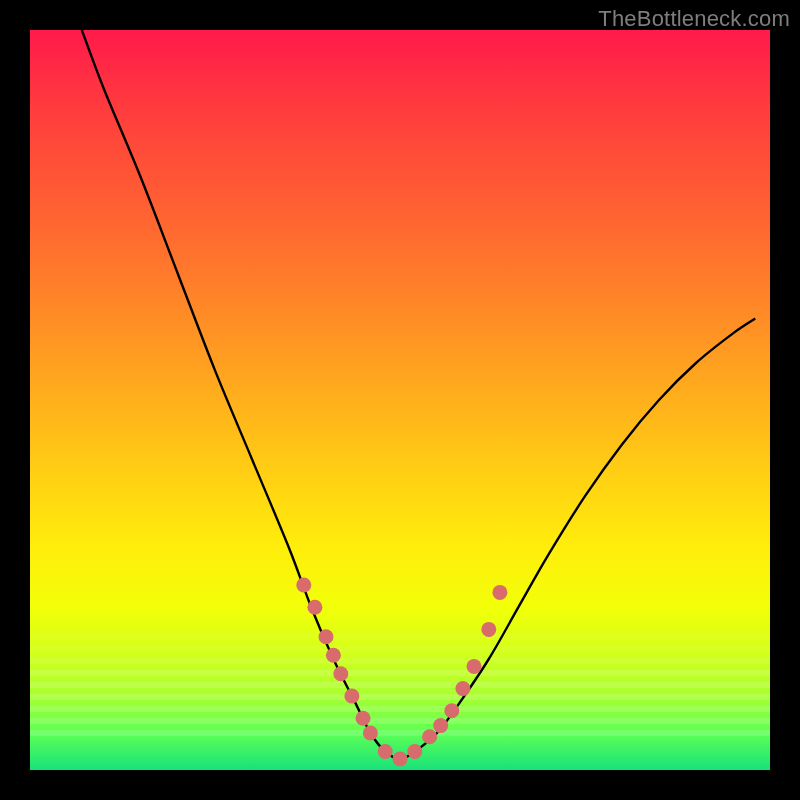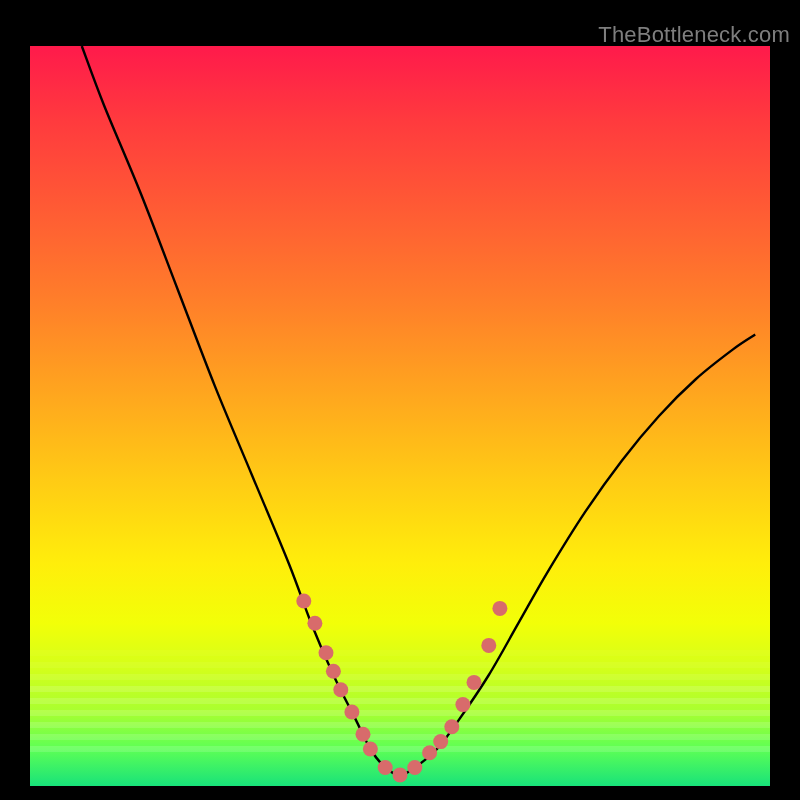--- a/index.html
+++ b/index.html
@@ -7,21 +7,21 @@
     padding: 0;
     width: 800px;
     height: 800px;
     overflow: hidden;
     background: #000;
     font-family: Arial, Helvetica, sans-serif;
   }
   .frame {
     position: absolute;
     left: 0;
-    top: 16px;
+    top: 0;
     width: 800px;
     height: 716px;
     background: #000;
   }
   .plot {
     position: absolute;
     left: 30px;
     top: 30px;
     width: 740px;
     height: 740px;

